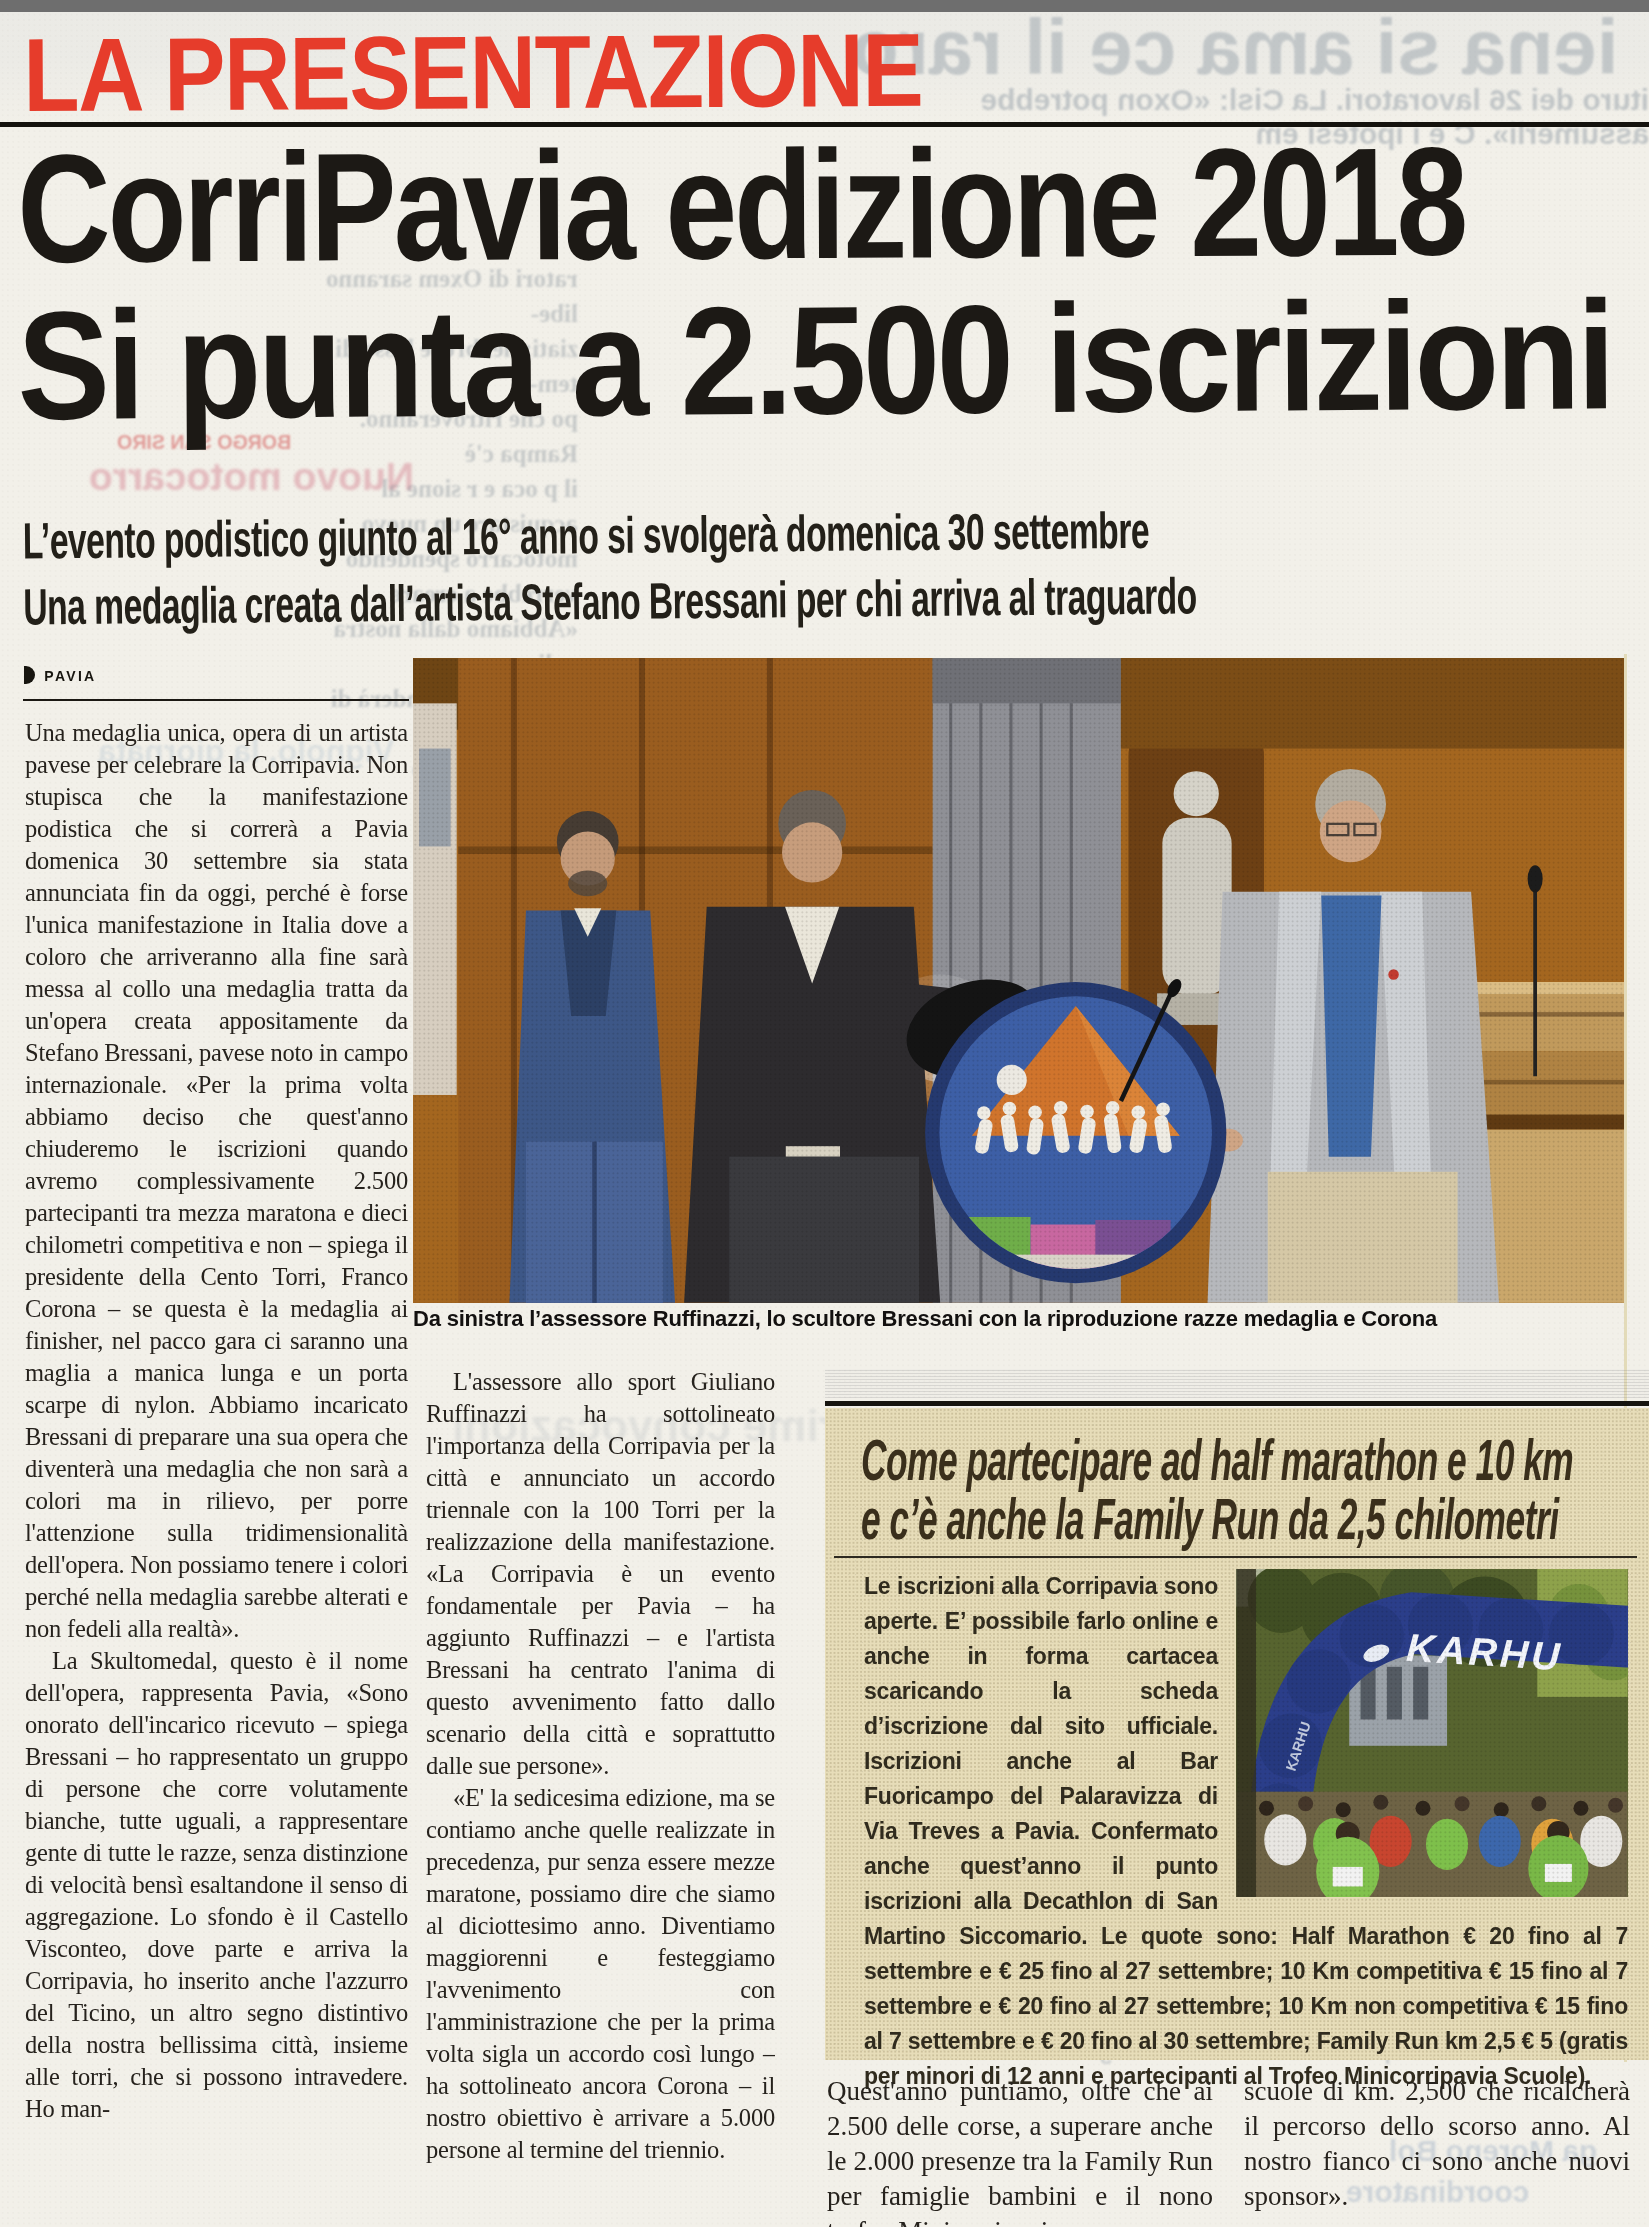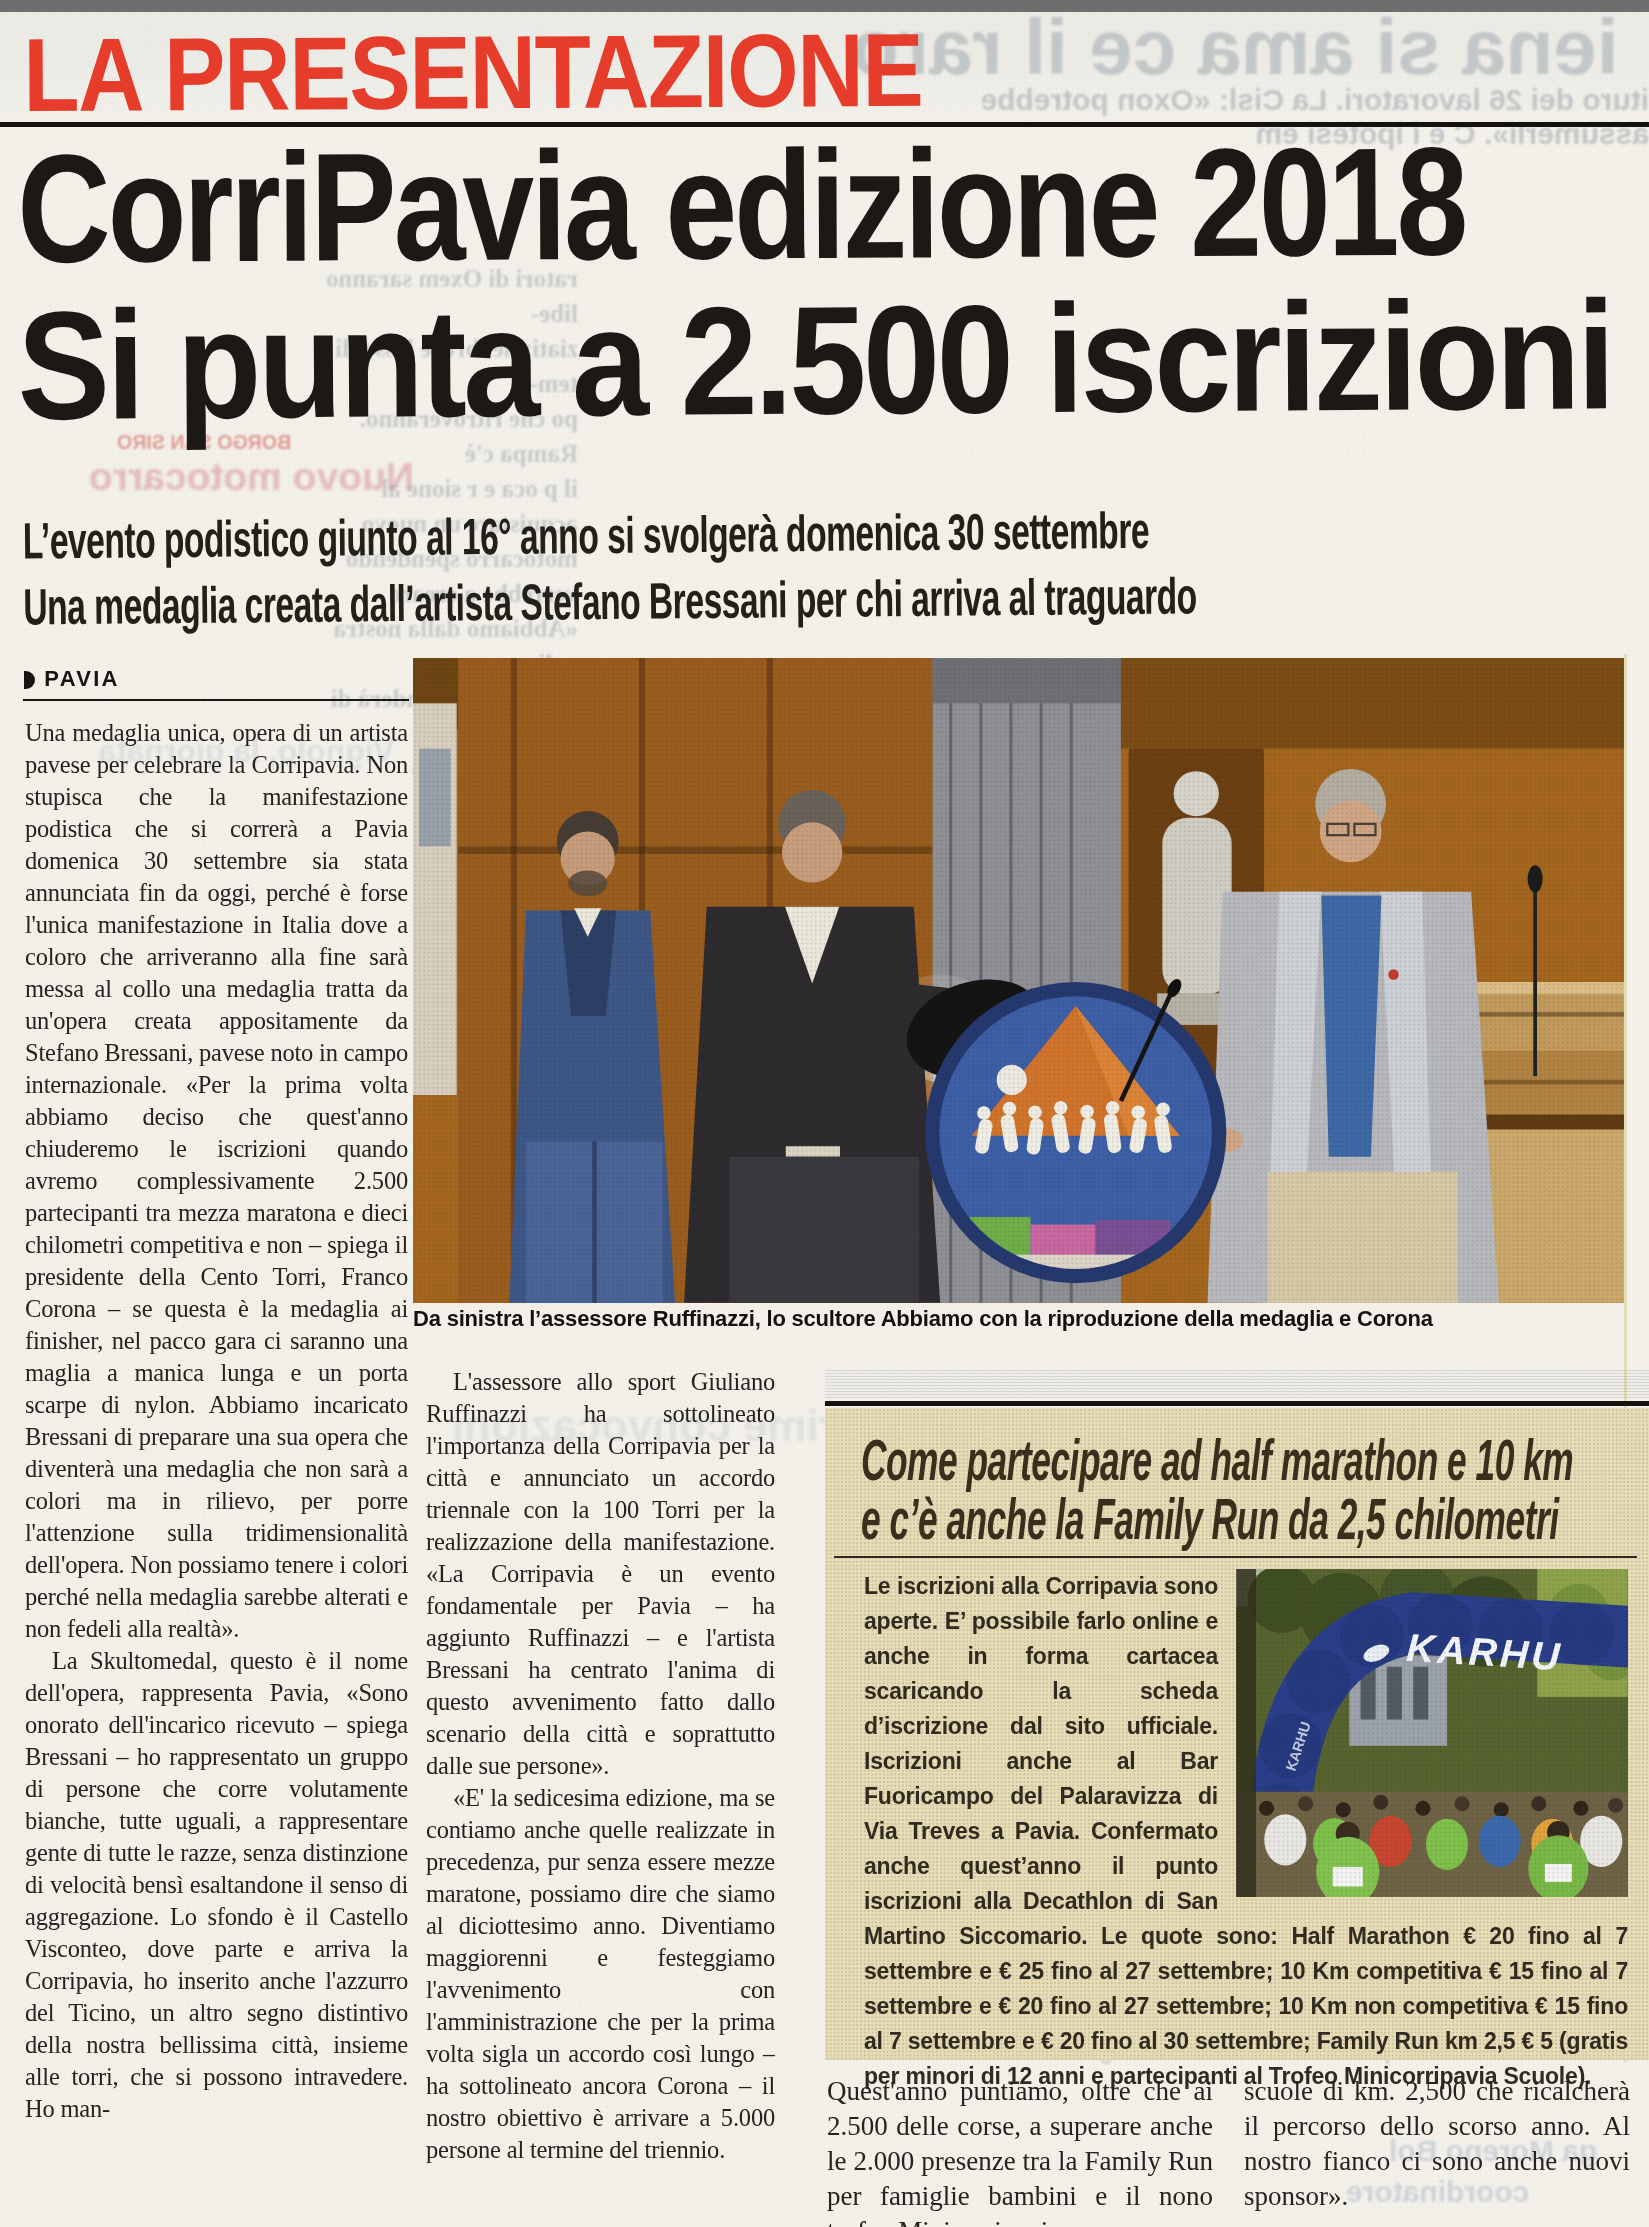--- a/index.html
+++ b/index.html
@@ -17,21 +17,21 @@
   .rule-top{position:absolute;left:0;top:110px;width:1649px;height:4.5px;background:#14120d;}
   
   .hl{position:absolute;left:16.6px;font-weight:bold;color:#1c1915;font-size:154px;line-height:1;letter-spacing:-3.8px;}
   .hl1{top:120px;transform:scaleX(.84) rotate(-.25deg);}
   .hl2{top:277px;transform:scaleX(.90) rotate(-.35deg);}
   
   .deck{position:absolute;left:22.6px;top:488px;font-weight:700;color:#232019;transform:rotate(-.55deg);}
   .deck .ln{display:block;font-size:51px;line-height:66px;transform:scaleX(.66);transform-origin:left top;
         letter-spacing:-0.8px;white-space:nowrap;}
   
-  .dateline{position:absolute;left:24px;top:654px;font-size:22px;font-weight:bold;letter-spacing:2.3px;color:#17150f;}
+  .dateline{position:absolute;left:24px;top:654px;font-size:14px;font-weight:bold;letter-spacing:2.3px;color:#17150f;}
   .dl-bullet{display:inline-block;width:11.3px;height:18px;background:#17150f;border-radius:0 10.5px 10.5px 0;
         vertical-align:-3px;margin-right:9px;}
   .dateline-rule{position:absolute;left:22.6px;top:687px;width:386px;height:2.3px;background:#1b1813;}
   
   .bodycol{position:absolute;font-family:Liberation Serif, serif;font-size:24.5px;line-height:32px;
         text-align:justify;color:#26221d;letter-spacing:-0.2px;}
   .bodycol p{margin:0;}
   .bodycol p.ind{text-indent:27px;}
   #col1{left:25px;top:705px;width:383px;height:1521px;overflow:hidden;}
   #col2{left:426px;top:1354px;width:349px;height:874px;overflow:hidden;}
@@ -241,21 +241,21 @@
         </g>
       </g>
 
       <g>
         <line x1="940" y1="588" x2="1006" y2="446" stroke="#151515" stroke-width="6"></line>
         <ellipse cx="1011" cy="438" rx="13" ry="8" fill="#111" transform="rotate(-62 1011 438)"></ellipse>
       </g>
     </svg>
     <div class="ht"></div>
   </div>
-  <div class="caption">Da sinistra l’assessore Ruffinazzi, lo scultore Abbiamo con la riproduzione della medaglia e Corona</div>
+  <div class="caption">Da sinistra l’assessore Ruffinazzi, lo scultore Bressani con la riproduzione razze medaglia e Corona</div>
   <div class="edgeline"></div>
 
   <div id="col2" class="bodycol">
     <p class="ind">L'assessore allo sport Giuliano Ruffinazzi ha sottolineato l'importanza della Corripavia per la città e annunciato un accordo triennale con la 100 Torri per la realizzazione della manifestazione. «La Corripavia è un evento fondamentale per Pavia – ha aggiunto Ruffinazzi – e l'artista Bressani ha centrato l'anima di questo avvenimento fatto dallo scenario della città e soprattutto dalle sue persone».</p>
     <p class="ind">«E' la sedicesima edizione, ma se contiamo anche quelle realizzate in precedenza, pur senza essere mezze maratone, possiamo dire che siamo al diciottesimo anno. Diventiamo maggiorenni e festeggiamo l'avvenimento con l'amministrazione che per la prima volta sigla un accordo così lungo – ha sottolineato ancora Corona – il nostro obiettivo è arrivare a 5.000 persone al termine del triennio.</p>
   </div>
 
   <div class="preband"></div>
   <div class="box-toprule"></div>
   <div id="sidebox">

